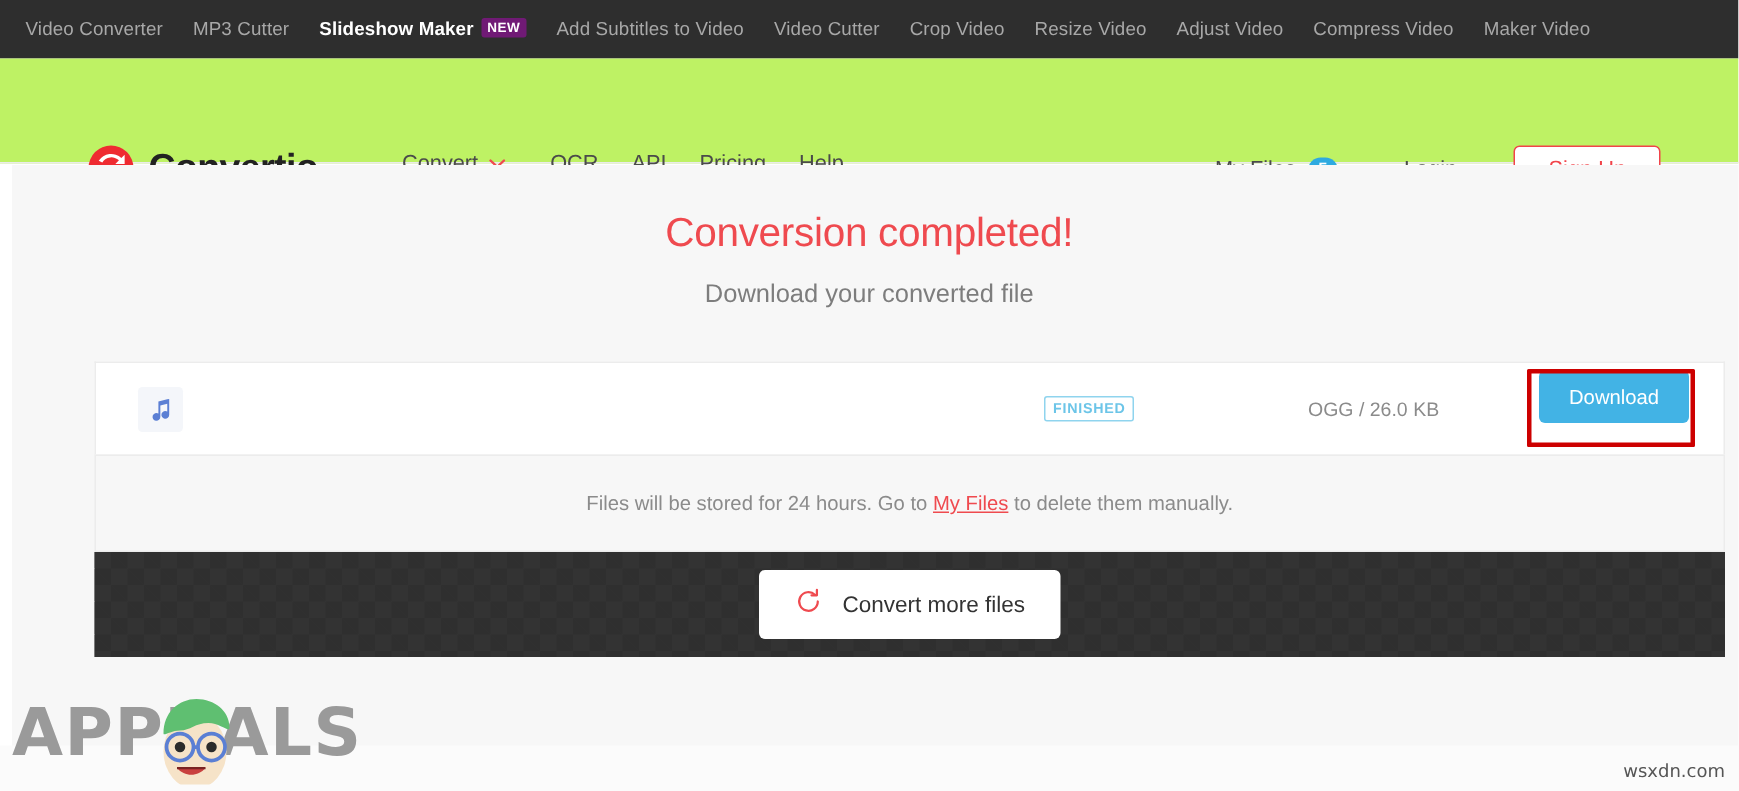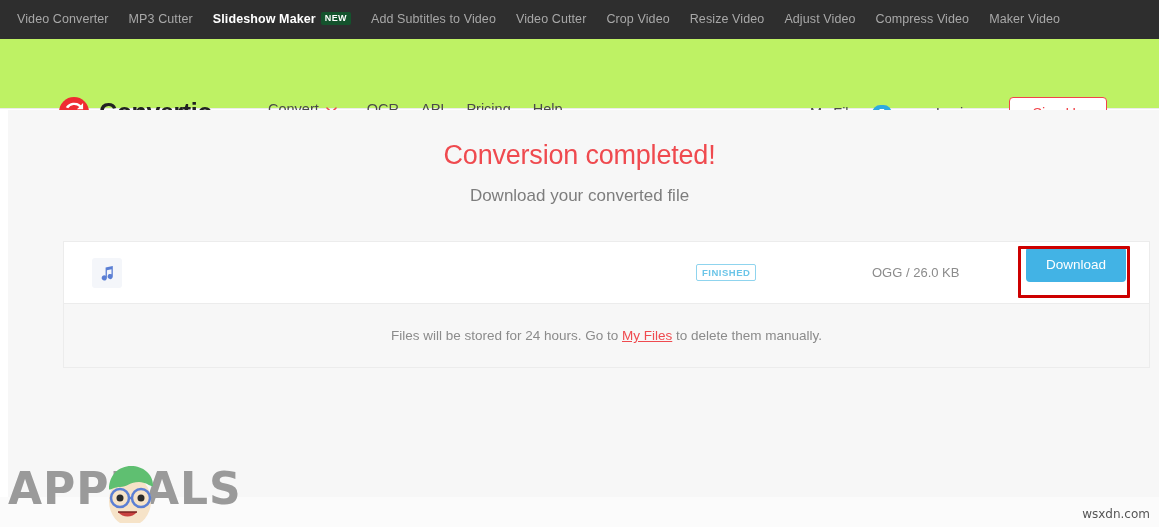--- a/index.html
+++ b/index.html
@@ -17,21 +17,21 @@
     background: #2e2e2e;
     display: flex; align-items: center; padding-left: 7px;
     white-space: nowrap;
   }
   .topnav-item {
     color: #a8a8a8; font-size: 12.5px; padding: 0 10px;
     letter-spacing: .1px; line-height: 39px; cursor: pointer;
   }
   .topnav-item.active { color: #ffffff; font-weight: 600; }
   .new-badge {
-    display: inline-block; background: #14532d; color: #fff;
+    display: inline-block; background: #701a75; color: #fff;
     font-size: 9px; font-weight: 700; letter-spacing: .4px;
     padding: 2px 4px 2px 4px; border-radius: 2px; margin-left: 5px;
     vertical-align: 2px; line-height: 1;
   }
 
   
   .header {
     position: absolute; left: 0; top: 39px; width: 1159px; height: 70px;
     background: #bef264; border-bottom: 1px solid #ebebeb;
   }
@@ -232,20 +232,31 @@
     </div>
   </div>
   <div class="hl-box"></div>
 
   <div class="info-strip">
     <div class="info-text">
       <span>Files will be stored for 24 hours. Go to </span><span class="info-link">My Files</span><span> to delete them manually.</span>
     </div>
   </div>
 
+  <div class="dark-footer">
+    <button class="convert-more">
+      <span>
+        <svg width="18" height="18" viewBox="0 0 18 18">
+          <path d="M15.2 9a6.2 6.2 0 1 1-1.9-4.5" stroke="#ef4a4f" stroke-width="1.5" fill="none" stroke-linecap="round"></path>
+          <path d="M14.6 1.3v3.6h-3.6" stroke="#ef4a4f" stroke-width="1.5" fill="none" stroke-linecap="round" stroke-linejoin="round"></path>
+        </svg>
+      </span>
+      <span>Convert more files</span>
+    </button>
+  </div>
 
   <div class="bottom-white"></div>
   <div class="appuals">
     <span class="appuals-text">APPUALS</span>
     <svg width="86" height="62" viewBox="0 0 86 62" style="position:absolute;left:78px;top:-5px">
       <ellipse cx="44" cy="40" rx="21" ry="25" fill="#f6e3c8"></ellipse>
       <path d="M23 28c0-14 10-23 22-23s22 8 22 19c0 4-6-3-14-3-9 0-12 5-19 5-6 0-11 4-11 2z" fill="#5fbf71"></path>
       <circle cx="34" cy="37" r="9" fill="none" stroke="#5b7fd4" stroke-width="2.5"></circle>
       <circle cx="55" cy="37" r="9" fill="none" stroke="#5b7fd4" stroke-width="2.5"></circle>
       <path d="M43 37h3" stroke="#5b7fd4" stroke-width="2.5"></path>

